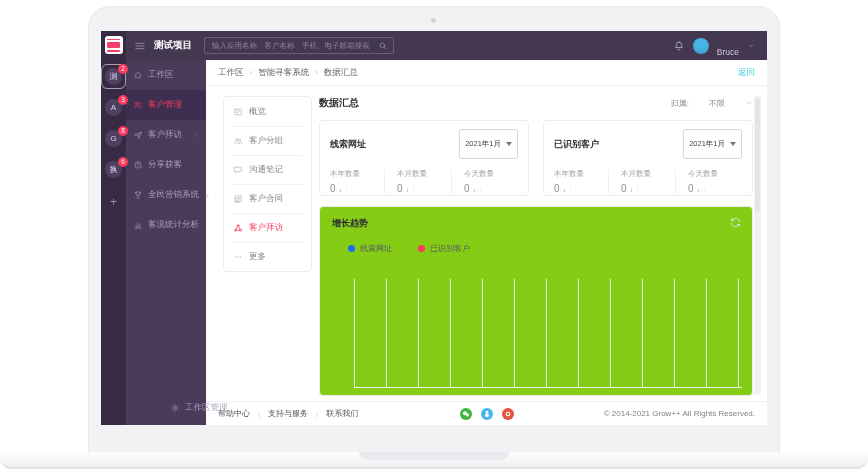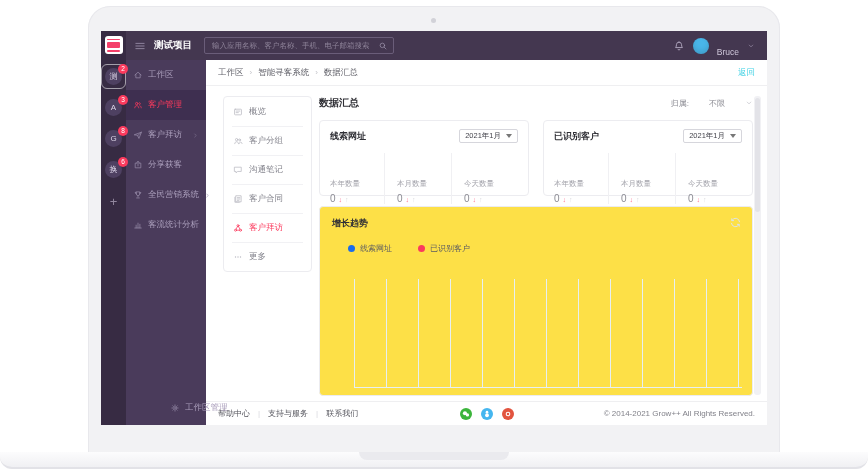--- a/index.html
+++ b/index.html
@@ -82,34 +82,34 @@
   .panel{position:absolute;left:113px;top:0;right:14px;}
   .panel-head{height:34px;display:flex;align-items:center;}
   .page-title{font-size:10px;font-weight:bold;color:#2f2f35;}
   .filter{margin-left:auto;display:flex;align-items:center;gap:20px;font-size:8px;color:#8b8b93;cursor:pointer;}
   .filter .icon{color:#b5b5bd;}
 
   .cards{display:flex;gap:14px;}
   .scard{flex:1;border:1px solid #ececf0;border-radius:4px;padding:8px 10px;height:76px;background:#fff;}
   .scard-head{display:flex;justify-content:space-between;align-items:center;}
   .scard-title{font-size:9px;font-weight:bold;color:#2f2f35;}
-  .period-select{border:1px solid #d6d6dc;border-radius:2px;height:14px;padding:0 5px;font-size:7.5px;
+  .period-select{border:1px solid #d6d6dc;border-radius:2px;height:30px;padding:0 5px;font-size:7.5px;
     color:#44444c;display:flex;align-items:center;gap:5px;cursor:pointer;background:#fff;}
   .caret{width:0;height:0;border-left:3px solid transparent;border-right:3px solid transparent;border-top:4px solid #777;}
   .scard-stats{display:flex;margin-top:10px;}
   .stat{flex:1;padding-left:12px;}
   .stat:first-child{padding-left:0;}
   .stat + .stat{border-left:1px solid #f0f0f3;}
-  .stat-label{font-size:7.5px;color:#a3a3ab;margin-top:26px;}
+  .stat-label{font-size:7.5px;color:#a3a3ab;}
   .stat-value{margin-top:4px;font-size:10px;color:#8b8b93;display:flex;align-items:baseline;gap:3px;}
   .arr-down{color:#fb6c8b;font-size:7px;}
   .arr-up{color:#d9d9de;font-size:7px;}
 
   .chart-card{margin-top:10px;border:1px solid #ececf0;border-radius:4px;height:190px;position:relative;
-    padding:10px 12px;background:#fde047;}
+    padding:10px 12px;background:#84cc16;}
   .chart-title{font-size:9px;font-weight:bold;color:#2f2f35;}
   .refresh{position:absolute;right:10px;top:9px;color:#dde3e6;cursor:pointer;}
   .legend{display:flex;gap:26px;margin-top:13px;margin-left:16px;font-size:8px;color:#5a5a62;align-items:center;}
   .legend-item{display:flex;align-items:center;cursor:pointer;}
   .dot{width:7px;height:7px;border-radius:50%;margin-right:5px;}
   .grid{position:absolute;left:34px;right:10px;top:72px;bottom:7px;border-bottom:1px solid #e7eff1;
     background:repeating-linear-gradient(to right,#e7eff1 0 1px,transparent 1px 32px);}
 
   .footer{position:absolute;bottom:0;left:0;right:0;height:24px;border-top:1px solid #efeff1;
     display:flex;align-items:center;padding:0 12px;background:#fff;}

